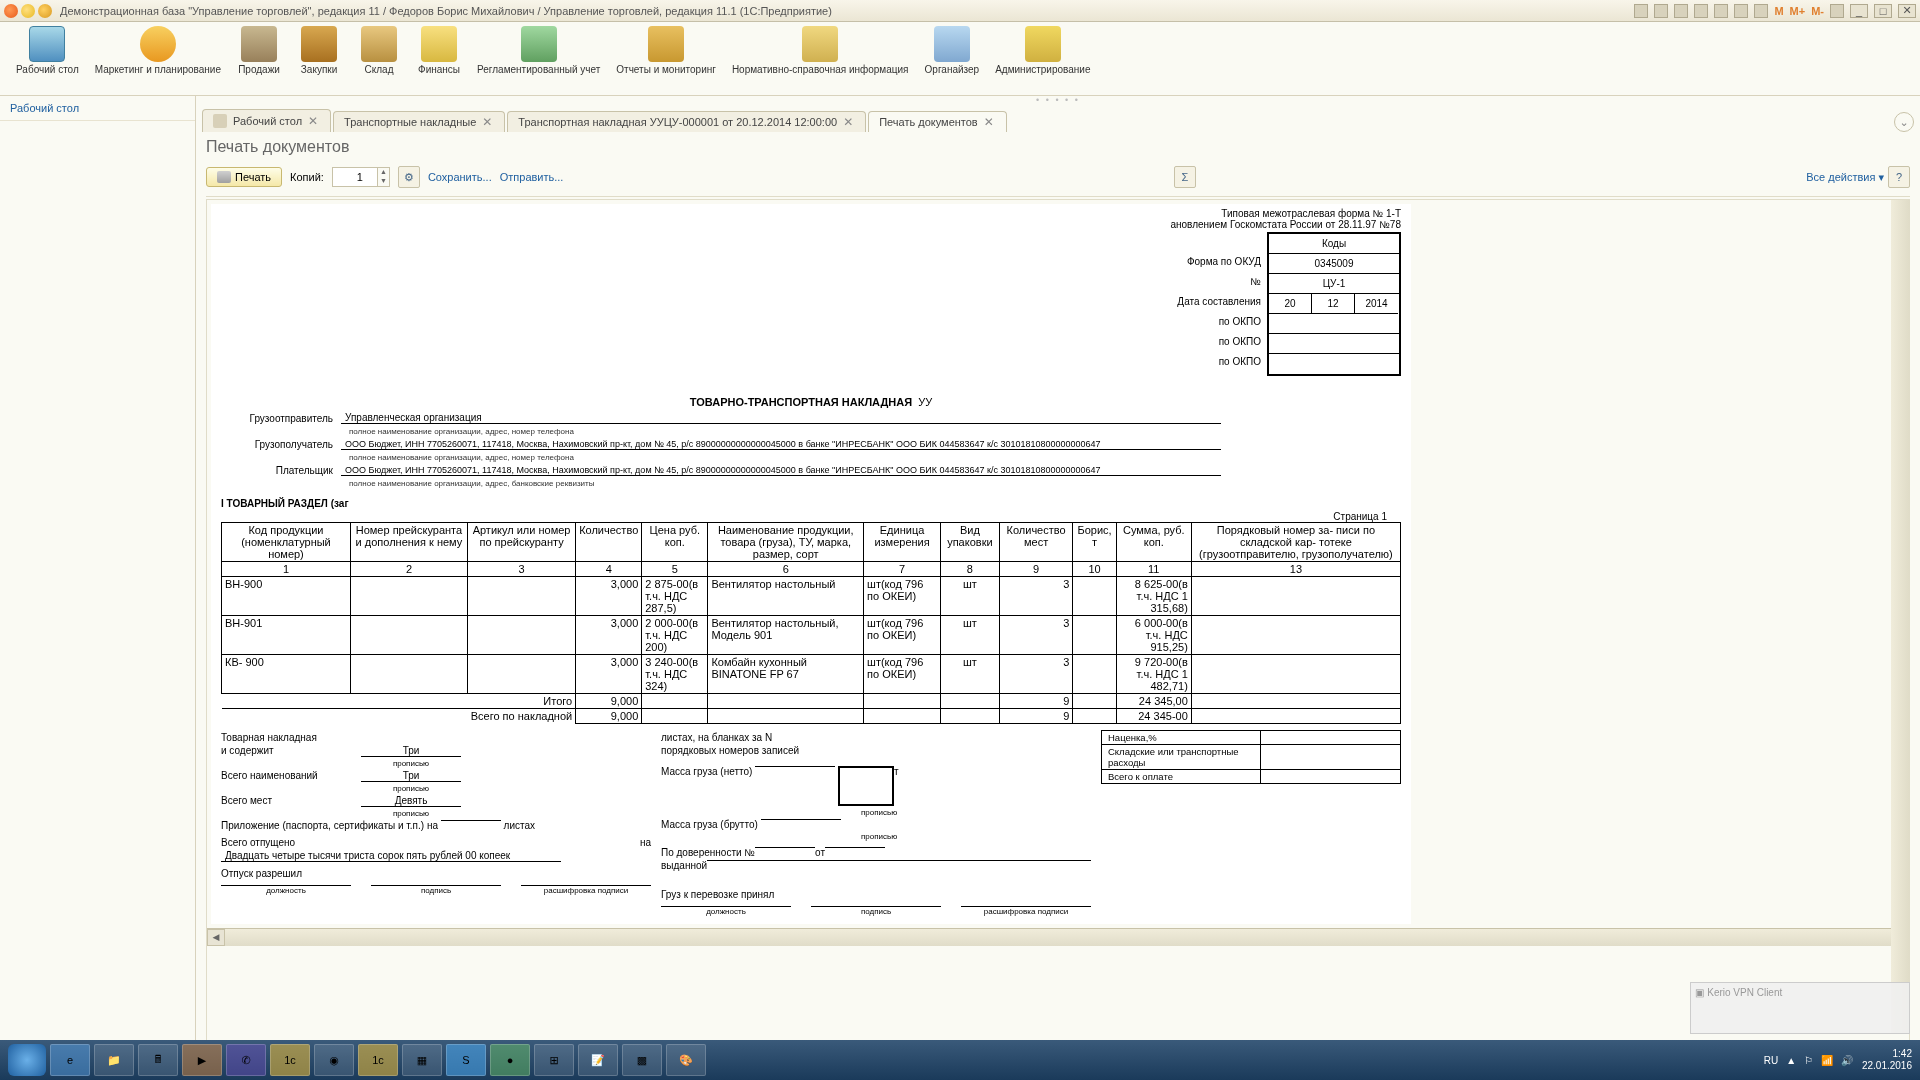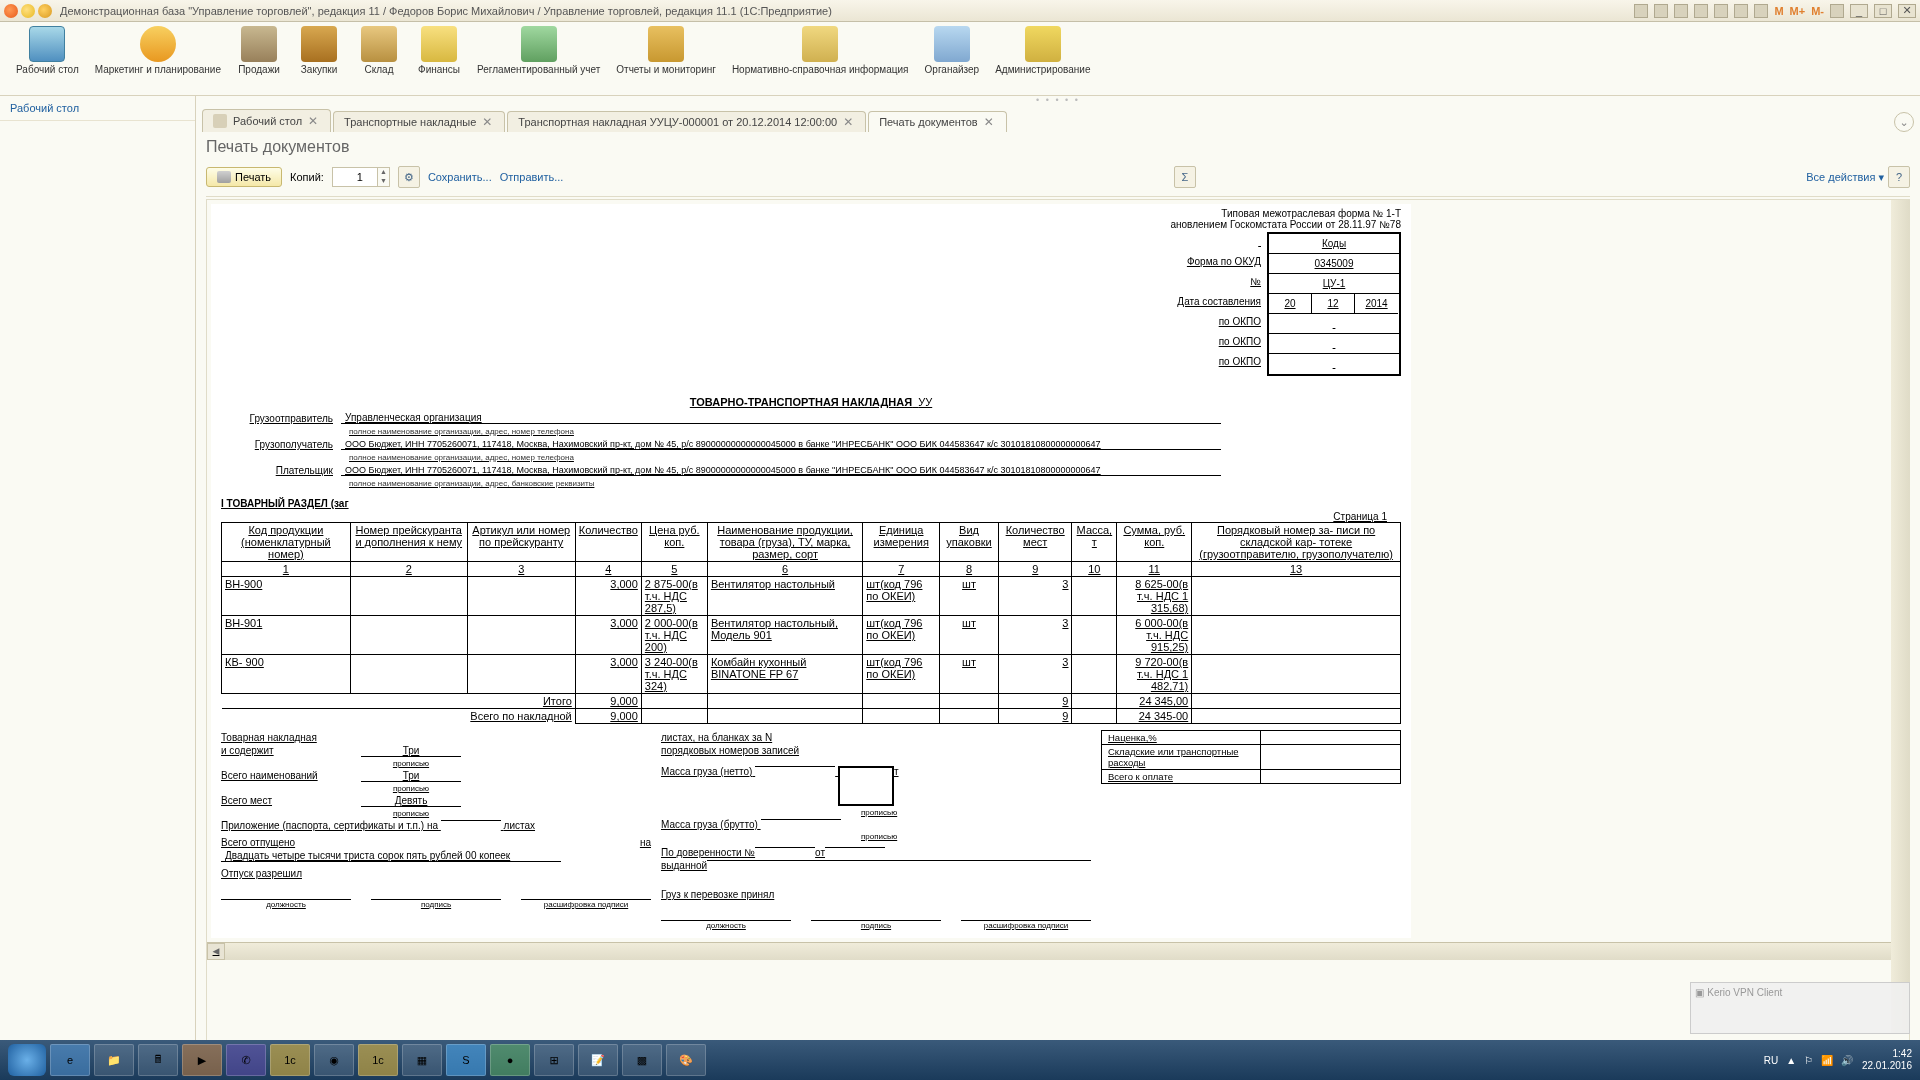--- a/index.html
+++ b/index.html
@@ -59,21 +59,21 @@
 .btn-print .pico { width: 14px; height: 12px; background: linear-gradient(#d0d0d0,#a0a0a0); border-radius: 2px; }
 .copies-inp { width: 46px; height: 20px; border: 1px solid #c8c2a8; text-align: right; padding-right: 14px; font-size: 11px; position: relative; }
 .spinner { width: 12px; height: 20px; border: 1px solid #c8c2a8; border-left: none; display: flex; flex-direction: column; }
 .spinner div { flex:1; font-size: 7px; text-align: center; color: #666; cursor: pointer; }
 .sq-btn { width: 22px; height: 22px; border: 1px solid #c8c2a8; background: #f5f2e4; display:flex;align-items:center;justify-content:center;cursor:pointer;border-radius:2px;font-size:11px;color:#468; }
 .link-btn { color: #2060a0; cursor: pointer; font-size: 11px; }
 .sigma { margin-left: auto; }
 .all-actions { margin-left: auto; display: flex; align-items: center; gap: 4px; }
 
 
-.doc-scroll { flex:1; overflow: auto; background: #fafaf3; border: 1px solid #e0dcc8; margin-top: 2px; position: relative; text-decoration: underline; }
+.doc-scroll { flex:1; overflow: auto; background: #fafaf3; border: 1px solid #e0dcc8; margin-top: 2px; position: relative; }
 .doc { background: #fff; margin: 4px; padding: 8px 10px; font-size: 10px; color: #000; font-family: Arial; width: 1200px; position: relative; }
 .doc .top-right { position: absolute; right: 10px; top: 4px; text-align: right; font-size: 10px; }
 .codes-wrap { display: flex; justify-content: flex-end; margin-top: 20px; }
 .codes-labels { display: flex; flex-direction: column; align-items: flex-end; font-size: 10px; }
 .codes-labels div { height: 20px; line-height: 20px; padding-right: 6px; }
 .codes-box { border: 2px solid #000; font-size: 10px; }
 .codes-box .row { display: flex; }
 .codes-box .cell { border-bottom: 1px solid #000; text-align: center; padding: 2px 10px; height: 20px; line-height: 16px; min-width: 130px; }
 .codes-box .cell.hdr { font-weight: normal; }
 .codes-box .date-row .cell { min-width: 43px; border-right: 1px solid #000; }
@@ -102,21 +102,21 @@
 .bb-left { flex: 1; }
 .bb-row { display: flex; align-items: flex-start; margin: 2px 0; }
 .bb-row .l { width: 140px; }
 .bb-row .u { border-bottom: 1px solid #000; min-width: 100px; padding: 0 4px; text-align: center; }
 .bb-row .sub { font-size: 8px; text-align: center; }
 .bb-mid { flex: 1; }
 .bb-right { width: 300px; }
 .surcharge { border: 1px solid #000; border-collapse: collapse; font-size: 9.5px; }
 .surcharge td { border: 1px solid #000; padding: 1px 6px; }
 .mass-box { width: 56px; height: 40px; border: 2px solid #000; display:inline-block; vertical-align: bottom; }
-.sig-row { display: flex; gap: 20px; font-size: 8px; margin-top: 20px; }
+.sig-row { display: flex; gap: 20px; font-size: 8px; margin-top: 6px; }
 .sig-row .sig { flex:1; text-align: center; border-top: 1px solid #000; }
 
 .hscroll { height: 18px; background: #e8e4d4; border-top: 1px solid #c8c2a8; display:flex; }
 .hscroll .track { flex:1; background: linear-gradient(#f0ecda,#e0dcc8); }
 .hscroll .btn { width:18px; background: #e8e4d4; border: 1px solid #c8c2a8; text-align:center;cursor:pointer;color:#666;font-size:9px;line-height:15px; }
 
 .vscroll { position: absolute; right:0; top:0; bottom:18px; width:18px; background: linear-gradient(90deg,#f0ecda,#e0dcc8); }
 
 
 .status { height: 22px; background: #f5f2e8; border-top: 1px solid #c8c2a8; display:flex; align-items:center; padding: 0 8px; font-size: 10px; }
@@ -337,21 +337,21 @@
               <tr id="hdr-row">
                   <th>Код продукции (номенклатурный номер)</th>
                   <th>Номер прейскуранта и дополнения к нему</th>
                   <th>Артикул или номер по прейскуранту</th>
                   <th>Количество</th>
                   <th>Цена руб. коп.</th>
                   <th>Наименование продукции, товара (груза), ТУ, марка, размер, сорт</th>
                   <th>Единица измерения</th>
                   <th>Вид упаковки</th>
                   <th>Количество мест</th>
-                  <th>Масса, т</th>
+                  <th>Борис, т</th>
                   <th>Сумма,  руб. коп.</th>
                   <th>Порядковый номер за- писи по складской кар- тотеке (грузоотправителю, грузополучателю)</th>
                 </tr>
               <tr class="num-row" id="num-row">
                   <td>1</td>
                   <td>2</td>
                   <td>3</td>
                   <td>4</td>
                   <td>5</td>
                   <td>6</td>

